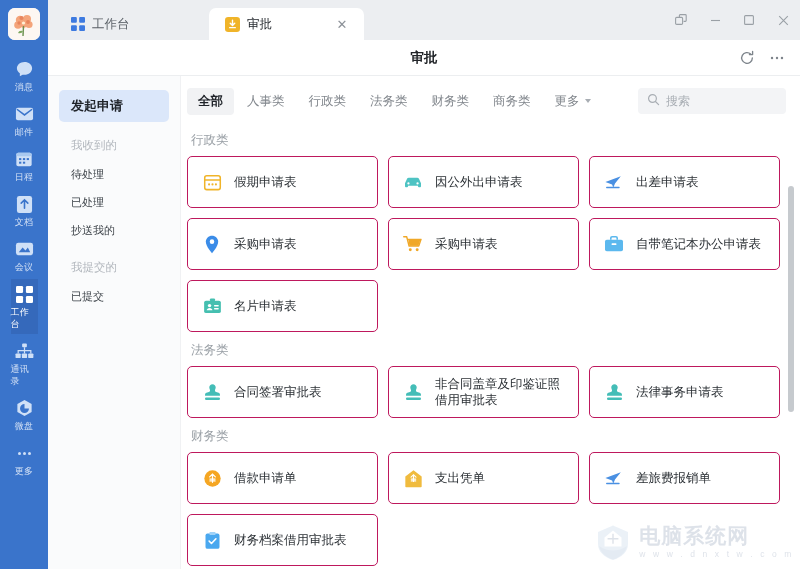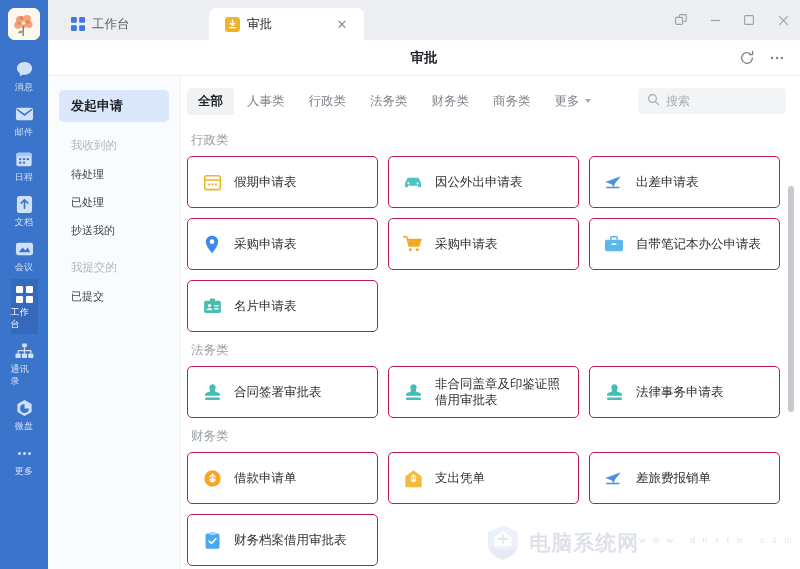--- a/index.html
+++ b/index.html
@@ -317,21 +317,21 @@
     right: 6px;
     bottom: 8px;
     display:flex;
     align-items:center;
     gap: 8px;
     opacity: .55;
     pointer-events:none;
     user-select:none;
   }
   .wm-text {
-    display:flex;flex-direction:row;
+    display:flex;flex-direction:column;
     line-height:1;
   }
   .wm-main {
     font-size: 21px;
     font-weight: 700;
     color: #c3cbd8;
     letter-spacing: 1px;
   }
   .wm-sub {
     font-size: 8.5px;

